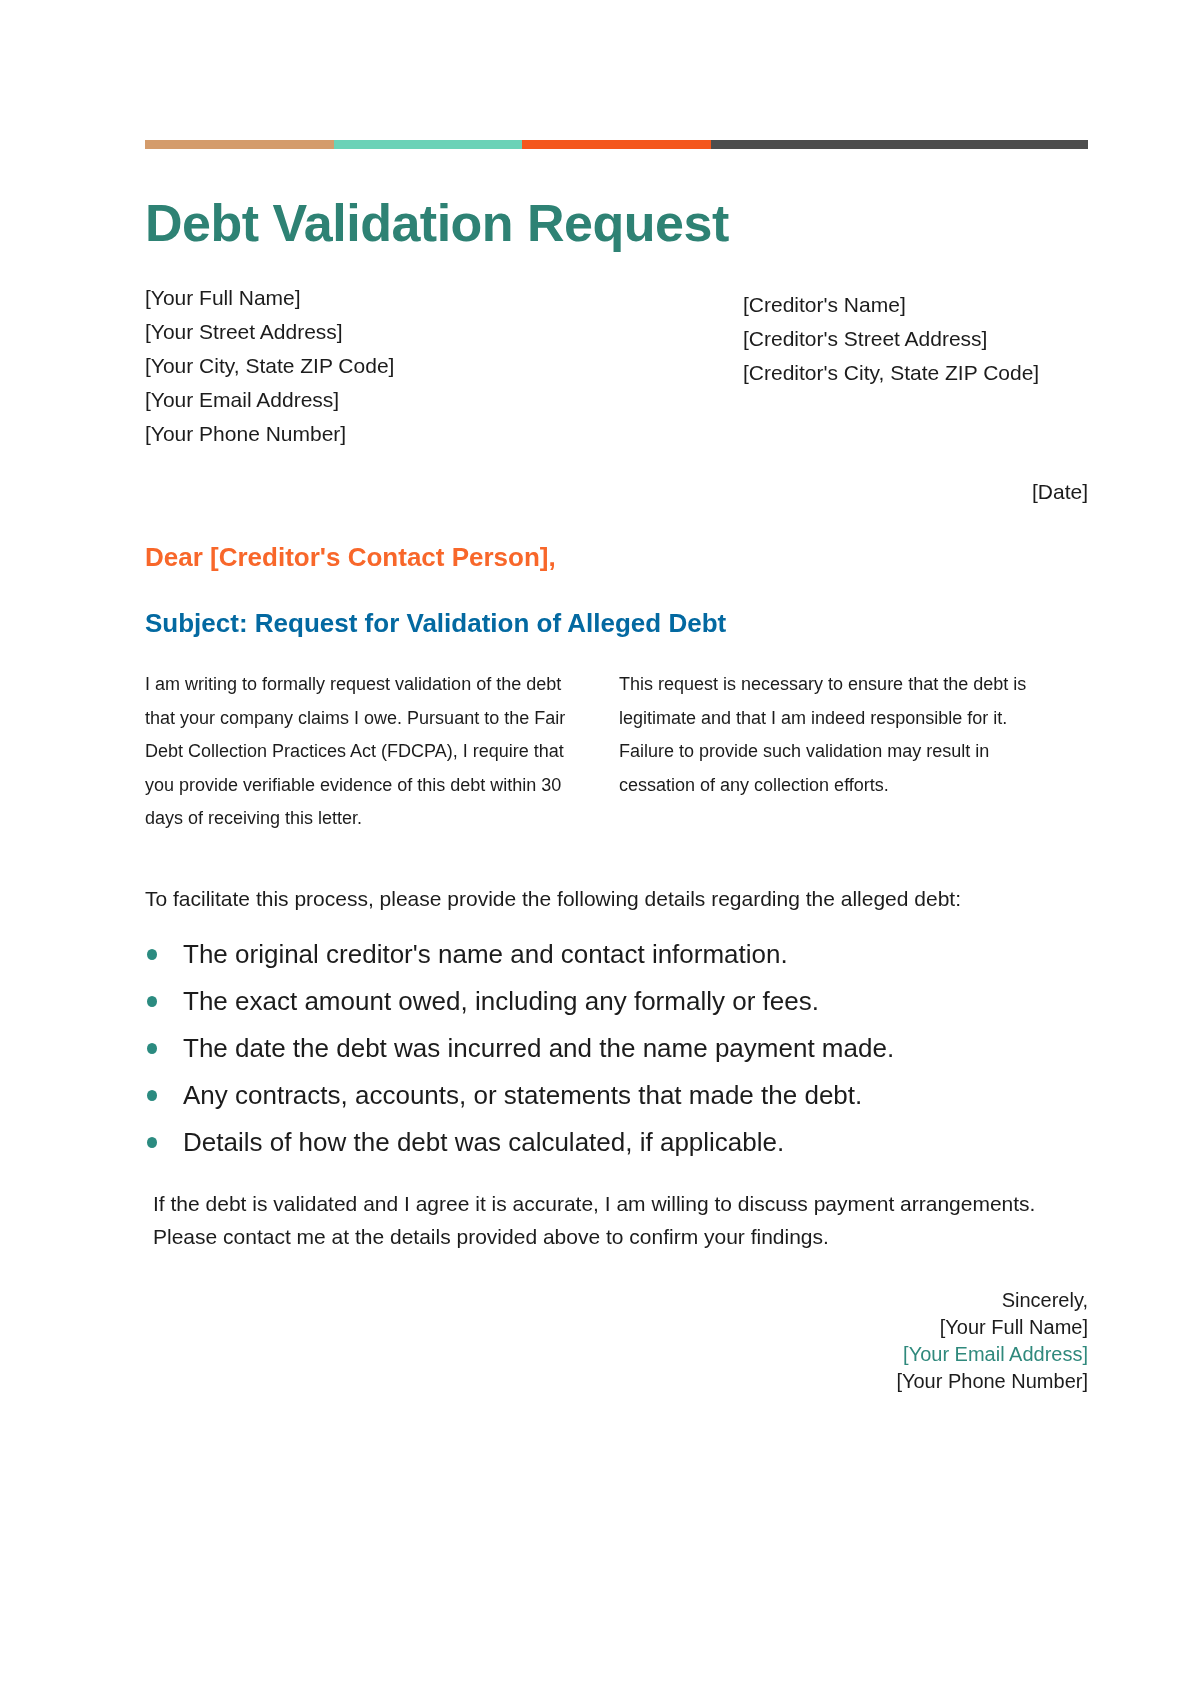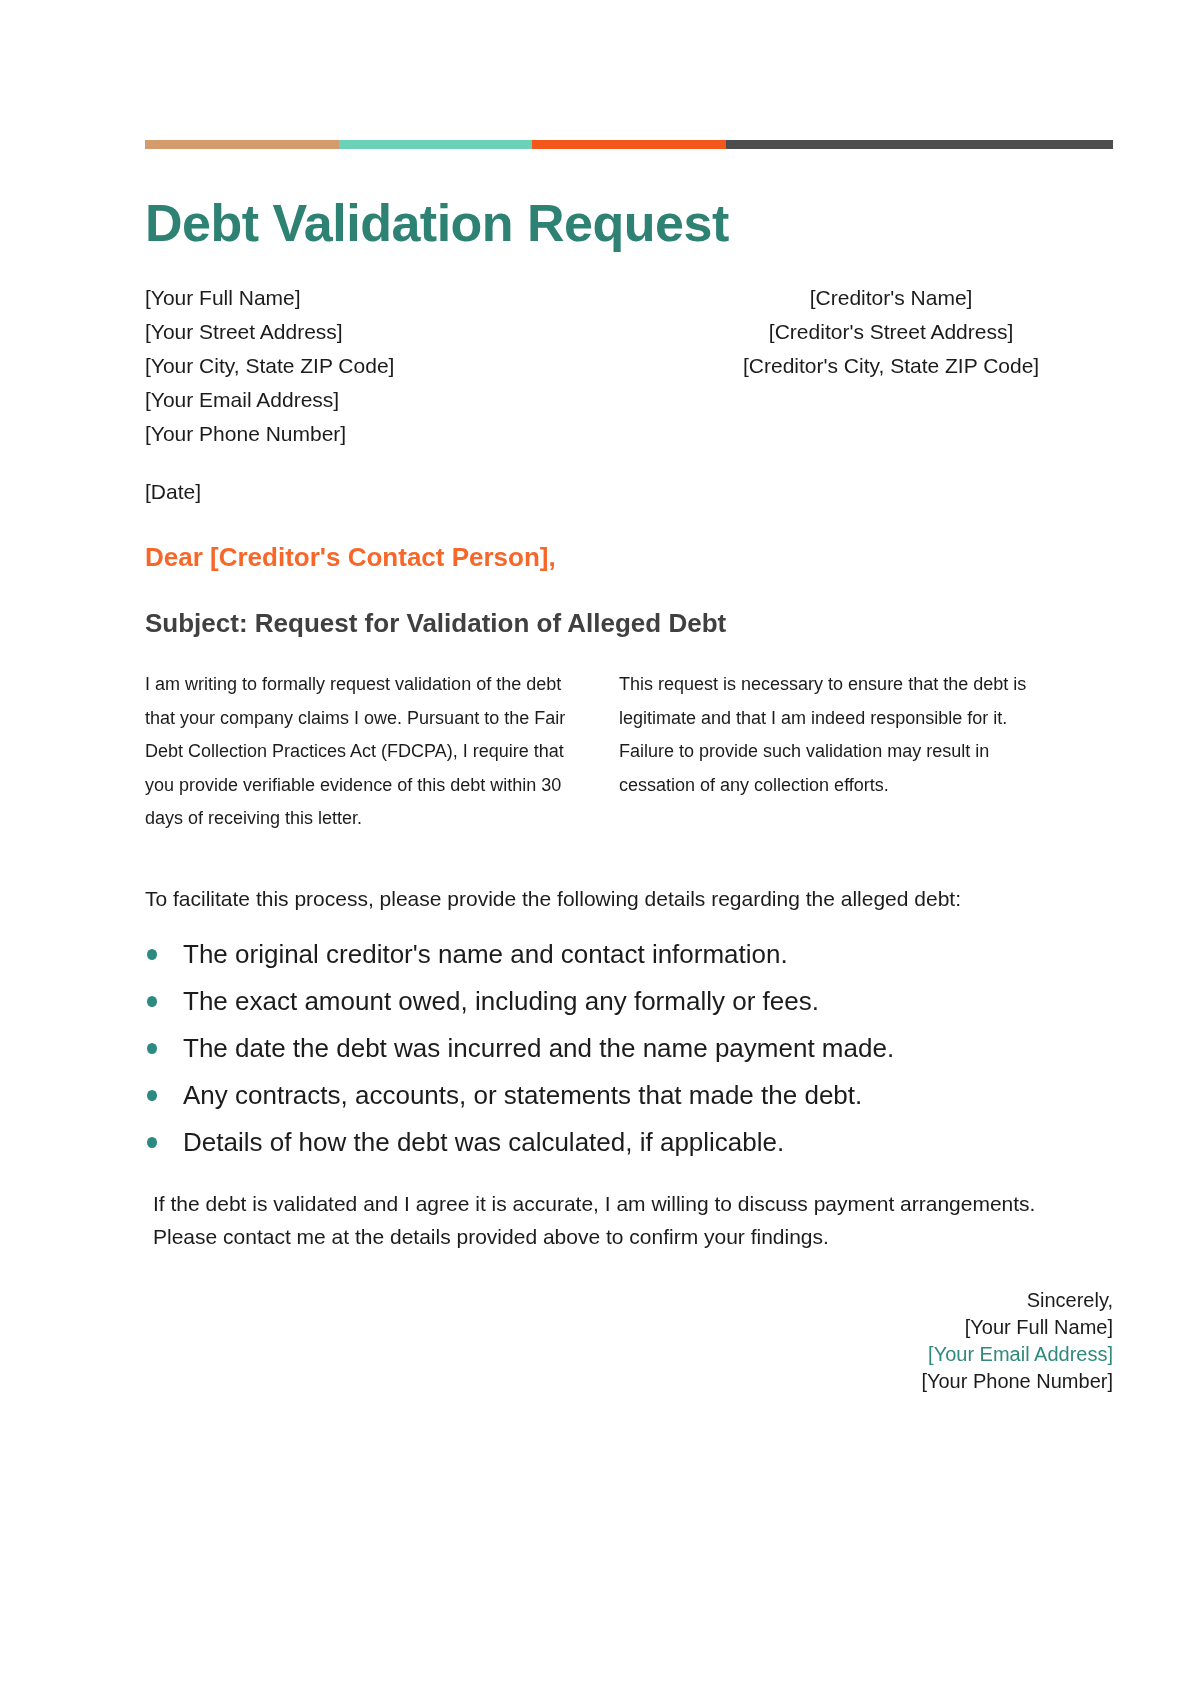--- a/index.html
+++ b/index.html
@@ -3,21 +3,21 @@
 <meta charset="utf-8">
 <style>
   * { margin: 0; padding: 0; box-sizing: border-box; }
   html, body { background: #ffffff; }
   body { font-family: "Liberation Sans", "DejaVu Sans", sans-serif; color: #1c1c1c; }
   .page {
     position: relative;
     width: 1200px;
     height: 1622px;
     background: #ffffff;
-    padding: 0 87px 0 145px;
+    padding: 0 112px 0 145px;
     overflow: hidden;
   }
   .accent-bar {
     margin-top: 140px;
     height: 9px;
     display: flex;
     width: 100%;
   }
   .accent-bar span { display: block; height: 100%; }
   .doc-title {
@@ -28,28 +28,28 @@
     letter-spacing: -0.5px;
   }
   .address-row {
     margin-top: 32px;
     position: relative;
     font-size: 21px;
     line-height: 34px;
   }
   .recipient-block {
     position: absolute;
-    top: 0;
+    top: 7px;
     left: 598px;
-    text-align: center;
   }
   .date-row {
     margin-top: 27px;
     font-size: 21px;
     line-height: 28px;
+    text-align: right;
   }
   .salutation {
     margin-top: 36px;
     font-size: 26px;
     font-weight: bold;
     line-height: 30px;
   }
   .subject {
     margin-top: 36px;
     font-size: 26px;
@@ -129,21 +129,21 @@
       <div>[Creditor's Name]</div>
       <div>[Creditor's Street Address]</div>
       <div>[Creditor's City, State ZIP Code]</div>
     </div>
   </div>
 
   <div class="date-row">[Date]</div>
 
   <h2 class="salutation" style="color: rgb(248, 103, 42);">Dear [Creditor's Contact Person],</h2>
 
-  <h2 class="subject" style="color: #404040;">Subject: Request for Validation of Alleged Debt</h2>
+  <h2 class="subject" style="color: #0369a1;">Subject: Request for Validation of Alleged Debt</h2>
 
   <div class="body-columns">
     <p class="col">I am writing to formally request validation of the debt that your company claims I owe. Pursuant to the Fair Debt Collection Practices Act (FDCPA), I require that you provide verifiable evidence of this debt within 30 days of receiving this letter.</p>
     <p class="col">This request is necessary to ensure that the debt is legitimate and that I am indeed responsible for it. Failure to provide such validation may result in cessation of any collection efforts.</p>
   </div>
 
   <p class="list-intro">To facilitate this process, please provide the following details regarding the alleged debt:</p>
 
   <ul class="bullet-list">
     <li>

